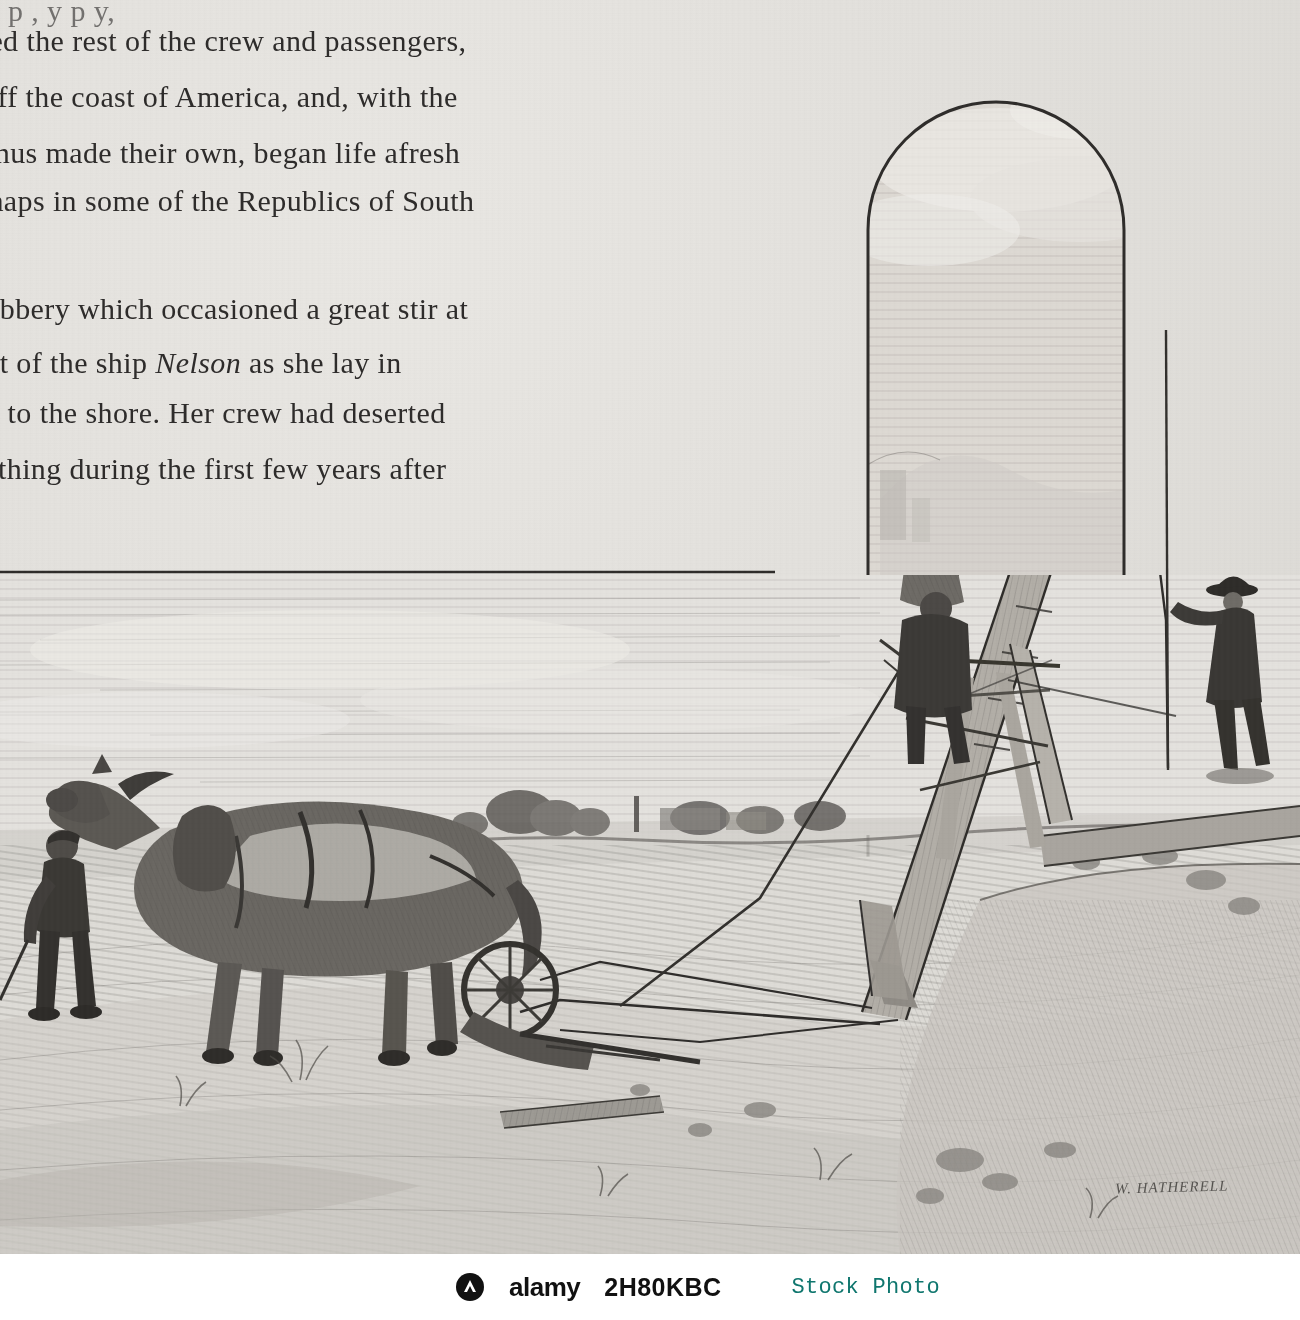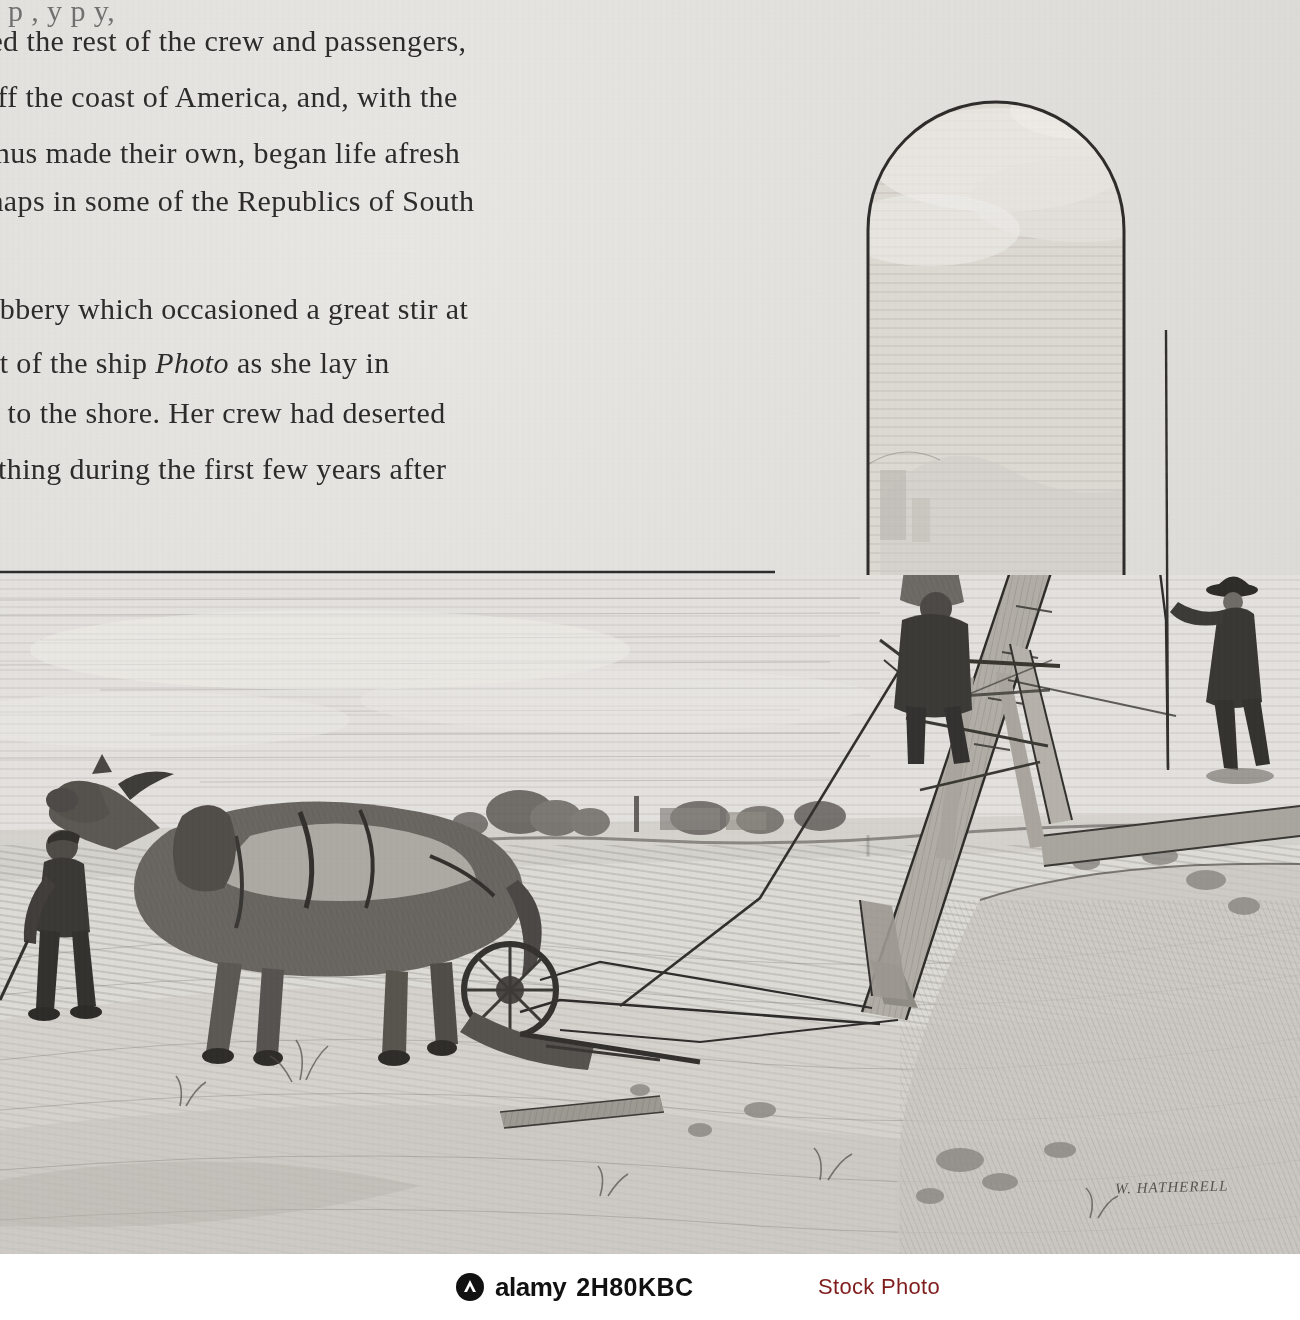--- a/index.html
+++ b/index.html
@@ -98,42 +98,42 @@
     top: 1254px;
     width: 1300px;
     height: 66px;
     background: #ffffff;
     display: flex;
     align-items: center;
   }
   #footer-inner {
     display: flex;
     align-items: center;
-    gap: 10px;
+    gap: 24px;
     padding-left: 455px;
     justify-content: center;
   }
   #alamy-logo {
     font-family: "Liberation Sans", sans-serif;
     font-size: 26px;
     font-weight: bold;
     color: #111111;
     letter-spacing: -.5px;
   }
   #image-id {
     font-family: "Liberation Sans", sans-serif;
     font-size: 25px;
     font-weight: bold;
     color: #111111;
     letter-spacing: .5px;
   }
   #footer-right {
-    font-family: Liberation Sans, sans-serif;
+    font-family: Liberation Mono, monospace;
     font-size: 22px;
-    color: #7f1d1d;
+    color: #0f766e;
     margin-left: auto;
     padding-right: 360px;
     letter-spacing: .3px;
   }
 </style>
 </head>
 <body>
 
 <div id="page">
 
@@ -142,21 +142,21 @@
     <div id="text-column">
       <div class="para1">
         <div class="text-line l0 faded">p    ,            y p          y,</div>
         <div class="text-line l1">ned the rest of the crew and passengers,</div>
         <div class="text-line l2">off the coast of America, and, with the</div>
         <div class="text-line l3">thus made their own, began life afresh</div>
         <div class="text-line l4">rhaps in some of the Republics of South</div>
       </div>
       <div class="para2">
         <div class="text-line m1">robbery which occasioned a great stir at</div>
-        <div class="text-line m2"><span>at of the ship </span><span class="ital">Photo</span><span> as she lay in</span></div>
+        <div class="text-line m2"><span>at of the ship </span><span class="ital">Nelson</span><span> as she lay in</span></div>
         <div class="text-line m3">e to the shore.   Her crew had deserted</div>
         <div class="text-line m4">thing during the first few years after</div>
       </div>
     </div>
 
     <svg id="illustration" viewBox="0 0 1300 1254" preserveAspectRatio="none">
       <defs>
 
         <pattern id="hatchA" width="6" height="6" patternUnits="userSpaceOnUse" patternTransform="rotate(12)">
           <line x1="0" y1="0" x2="0" y2="6" stroke="#4a4846" stroke-width="1.1" opacity=".55"></line>

